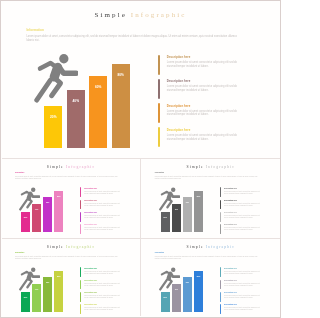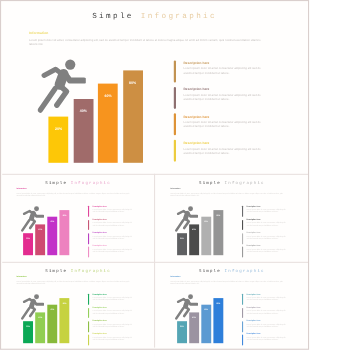--- a/index.html
+++ b/index.html
@@ -3,21 +3,21 @@
 <meta charset="utf-8">
 <style>
   html,body{margin:0;padding:0;background:#ffffff;}
   body{width:281px;height:318px;overflow:hidden;
        font-family:"Liberation Sans",sans-serif;}
   #page{position:relative;width:281px;height:318px;box-sizing:border-box;
         background:#fffefd;overflow:hidden;}
   #frame{position:absolute;left:0;top:0;width:281px;height:318px;box-sizing:border-box;
          border:1.5px solid #dacfcd;pointer-events:none;}
 
-  .mono{font-family:Liberation Mono, monospace;}
+  .mono{font-family:Liberation Serif, serif;}
 
   
   #slide{position:absolute;left:0;top:0;width:281px;height:158px;}
   #slide .title{position:absolute;left:0;top:11.6px;width:281px;text-align:center;
                 font-size:7px;letter-spacing:2.1px;white-space:nowrap;line-height:7px;}
   .t1{color:#444444;}
   .t2{color:#e8cda3;}
 
   #slide .info-label{position:absolute;left:26.4px;top:28.9px;font-size:3px;
                      font-weight:bold;line-height:3px;color:#ecd964;letter-spacing:.1px;}

